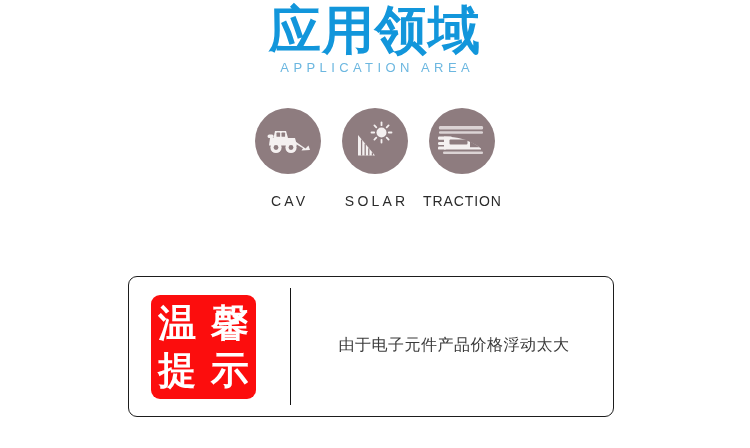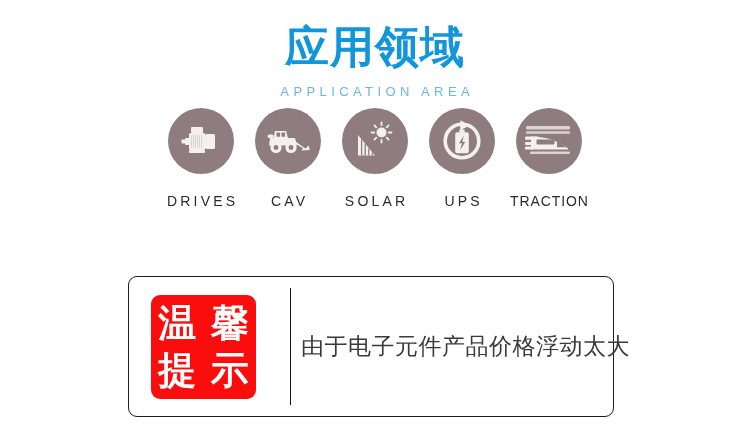--- a/index.html
+++ b/index.html
@@ -18,30 +18,30 @@
   
   .header {
     position: absolute;
     top: 0;
     left: 0;
     width: 750px;
     text-align: center;
   }
   .header-title {
     margin: 0;
-    padding-top: 24px;
-    font-size: 44px;
+    padding-top: 8px;
+    font-size: 52px;
     line-height: 46px;
     font-weight: bold;
     color: #1296db;
     letter-spacing: 1px;
-    font-family: Liberation Sans, sans-serif;
+    font-family: Liberation Serif, serif;
   }
   .header-subtitle {
-    margin: 8px;
+    margin: 0;
     padding-top: 6px;
     font-size: 13px;
     line-height: 16px;
     font-weight: normal;
     color: #6cb7e0;
     letter-spacing: 4.4px;
     text-indent: 4.4px;
     font-family: "Liberation Sans", sans-serif;
   }
 
@@ -130,61 +130,38 @@
     border-left: 1.4px solid #141414;
     margin-left: 34px;
     flex: 0 0 auto;
   }
   .notice-text {
     flex: 1 1 auto;
     text-align: center;
     padding: 0 6px 0 10px;
   }
   .notice-line {
-    font-size: 23px;
+    font-size: 16px;
     line-height: 33px;
     color: #3a3a3a;
     letter-spacing: 0.5px;
     white-space: nowrap;
-    font-family: Liberation Sans, sans-serif;
+    font-family: Liberation Mono, monospace;
   }
 </style>
 </head>
 <body>
 
 <div class="header">
   <h1 class="header-title">应用领域</h1>
   <div class="header-subtitle">APPLICATION AREA</div>
 </div>
 
 <div class="apps-row">
 
-  <div class="app-item">
-    <div class="app-circle">
-      <span>
-        <svg width="42" height="34" viewBox="0 0 42 34" fill="#f4f0f0">
-          <rect x="11" y="3" width="12" height="6" rx="1"></rect>
-          <rect x="9" y="9" width="16" height="17" rx="1.5"></rect>
-          <rect x="25" y="10" width="10" height="15" rx="1.5"></rect>
-          <rect x="5" y="14" width="5" height="7" rx="1"></rect>
-          <rect x="1.5" y="15.5" width="4" height="4" rx="0.8"></rect>
-          <g fill="#d8cfcf">
-            <rect x="11" y="11" width="0.9" height="13"></rect>
-            <rect x="13" y="11" width="0.9" height="13"></rect>
-            <rect x="15" y="11" width="0.9" height="13"></rect>
-            <rect x="17" y="11" width="0.9" height="13"></rect>
-            <rect x="19" y="11" width="0.9" height="13"></rect>
-            <rect x="21" y="11" width="0.9" height="13"></rect>
-          </g>
-          <rect x="9" y="26" width="16" height="3" rx="0.8"></rect>
-        </svg>
-      </span>
-    </div>
-    <div class="app-label">DRIVES</div>
-  </div>
 
 
   <div class="app-item">
     <div class="app-circle">
       <span>
         <svg width="46" height="32" viewBox="0 0 46 32" fill="#f4f0f0">
           <path d="M10 6 L21 6 L23 13 L8.5 13 Z"></path>
           <rect x="11.5" y="7.6" width="3.6" height="4.2" rx="0.6" fill="#8e7c7f"></rect>
           <rect x="16.5" y="7.6" width="3.6" height="4.2" rx="0.6" fill="#8e7c7f"></rect>
           <path d="M5 13 L30 13 L32 20.5 L4 20.5 Z"></path>
@@ -223,34 +200,20 @@
             <line x1="11.2" y1="34.5" x2="11.2" y2="22.8"></line>
             <line x1="14.8" y1="34.5" x2="14.8" y2="27.2"></line>
             <line x1="18.4" y1="34.5" x2="18.4" y2="31.6"></line>
           </g>
         </svg>
       </span>
     </div>
     <div class="app-label">SOLAR</div>
   </div>
 
-  <div class="app-item">
-    <div class="app-circle">
-      <span>
-        <svg width="44" height="44" viewBox="0 0 44 44" fill="none">
-          <path d="M22 5.2 A16.8 16.8 0 1 0 38.8 22 A16.8 16.8 0 0 0 27 5.9" stroke="#f4f0f0" stroke-width="3.6" stroke-linecap="round"></path>
-          <path d="M20.5 1.2 L29.6 6.2 L20.2 11.4 Z" fill="#f4f0f0"></path>
-          <rect x="15.2" y="13.2" width="13.6" height="21" rx="2" fill="#f4f0f0"></rect>
-          <rect x="19.3" y="10.6" width="5.4" height="3" rx="0.8" fill="#f4f0f0"></rect>
-          <path d="M23.8 16.6 L19 24.2 L21.9 24.2 L20.2 31 L25.4 22.8 L22.3 22.8 Z" fill="#8e7c7f"></path>
-        </svg>
-      </span>
-    </div>
-    <div class="app-label">UPS</div>
-  </div>
 
   <div class="app-item">
     <div class="app-circle">
       <span>
         <svg width="50" height="36" viewBox="0 0 50 36" fill="#f4f0f0">
           <rect x="2" y="3" width="44" height="3.4" rx="1.2" opacity="0.75"></rect>
           <rect x="2" y="8.2" width="44" height="2.6" rx="1.1" opacity="0.75"></rect>
           <path d="M1 14 L43 14 C47 14 49 17 49 19 L1 19 Z" opacity="0"></path>
           <path d="M7 13.6 C20 13.6 33 17.2 44 25.6 L44 26.6 L7 26.6 Z"></path>
           <rect x="1" y="13.6" width="14" height="3.2" rx="1.2"></rect>

